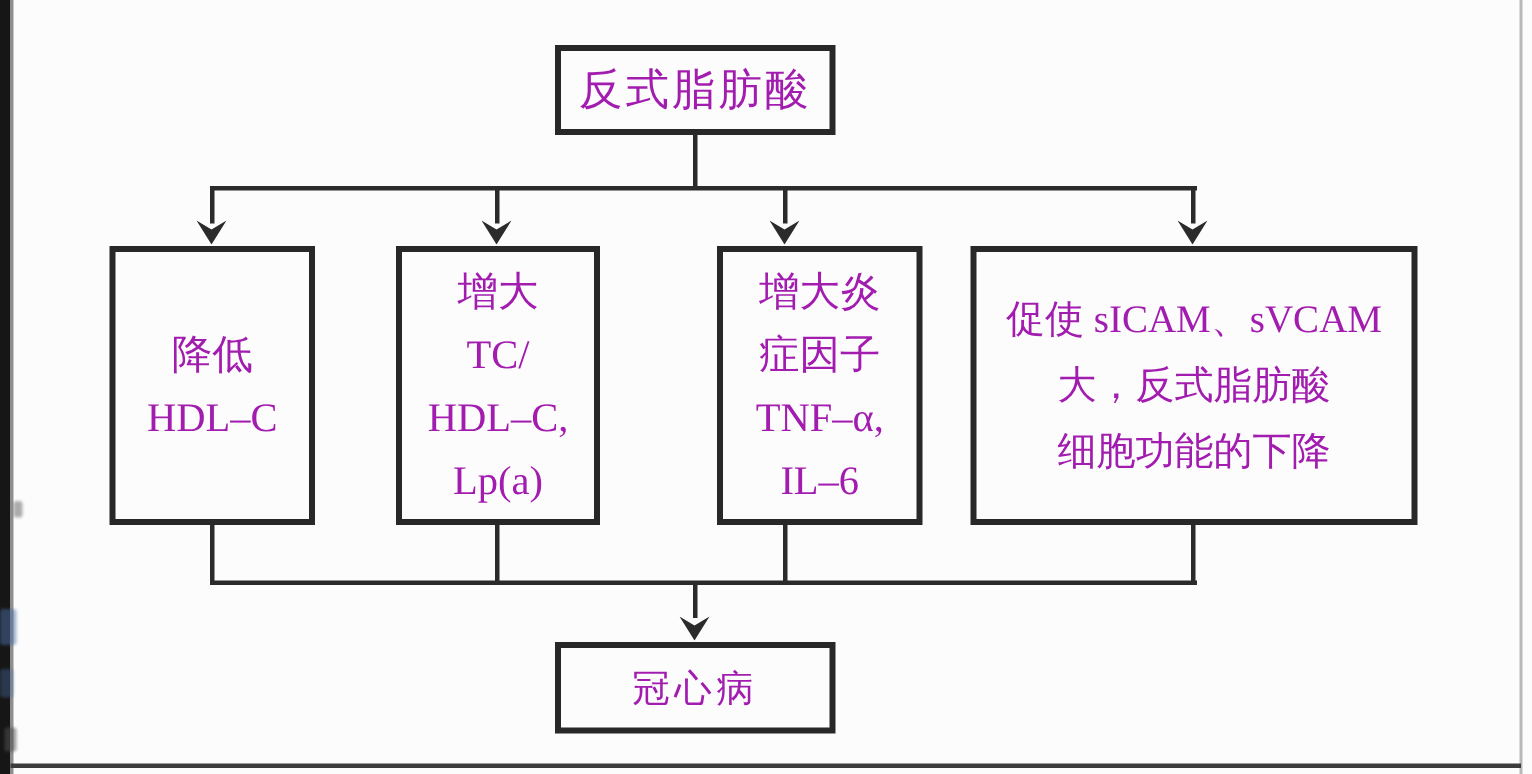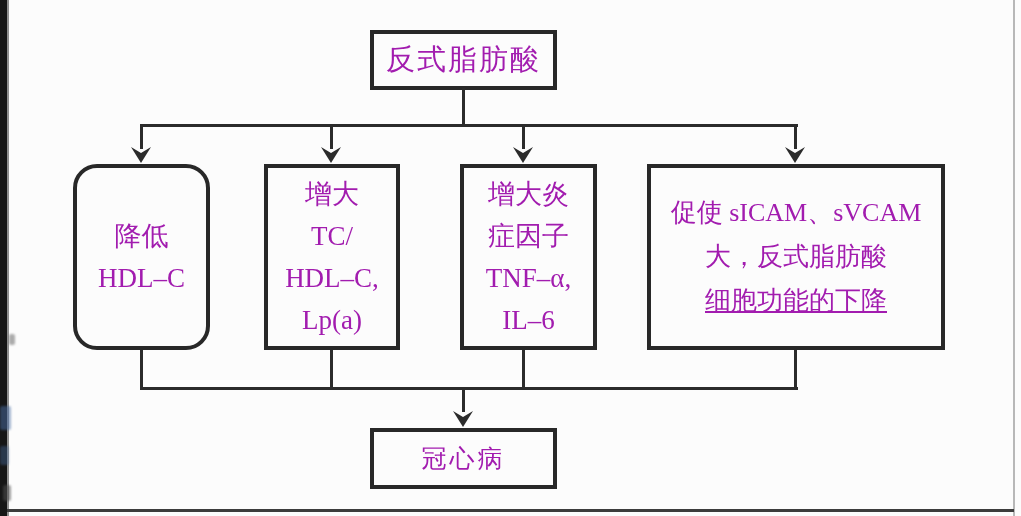--- a/index.html
+++ b/index.html
@@ -51,26 +51,26 @@
   .stem-a1{left:140px;top:126px;height:23px;}
   .stem-a2{left:330px;top:126px;height:23px;}
   .stem-a3{left:522px;top:126px;height:23px;}
   .stem-a4{left:794px;top:126px;height:23px;}
   .ah-a1{left:130px;top:147px;}
   .ah-a2{left:320px;top:147px;}
   .ah-a3{left:512px;top:147px;}
   .ah-a4{left:784px;top:147px;}
 
   .box-e{top:164px;height:186px;font-size:27px;line-height:42px;}
-  .box-e1{left:73px;width:137px;border-radius:24px;}
+  .box-e1{left:73px;width:137px;}
   .box-e2{left:264px;width:136px;}
-  .box-e3{left:460px;width:137px;}
+  .box-e3{left:478px;width:137px;}
   .box-e4{left:647px;width:298px;font-size:26px;line-height:44px;align-items:center;padding:0 9px;}
   .box-e4 .jline{text-align:justify;text-align-last:justify;}
-  .box-e4 .jline.last{text-align-last:left;text-decoration:underline;}
+  .box-e4 .jline.last{text-align-last:left;}
 
   .stem-b1{left:140px;top:350px;height:39px;}
   .stem-b2{left:330px;top:350px;height:39px;}
   .stem-b3{left:522px;top:350px;height:39px;}
   .stem-b4{left:794px;top:350px;height:39px;}
   .hline-bottom{left:140px;top:387px;width:658px;}
   .stem-out{left:462px;top:389px;height:23px;}
   .ah-out{left:452px;top:411px;}
   .box-outcome{left:370px;top:428px;width:187px;height:61px;font-size:25px;letter-spacing:3px;}
 </style>

